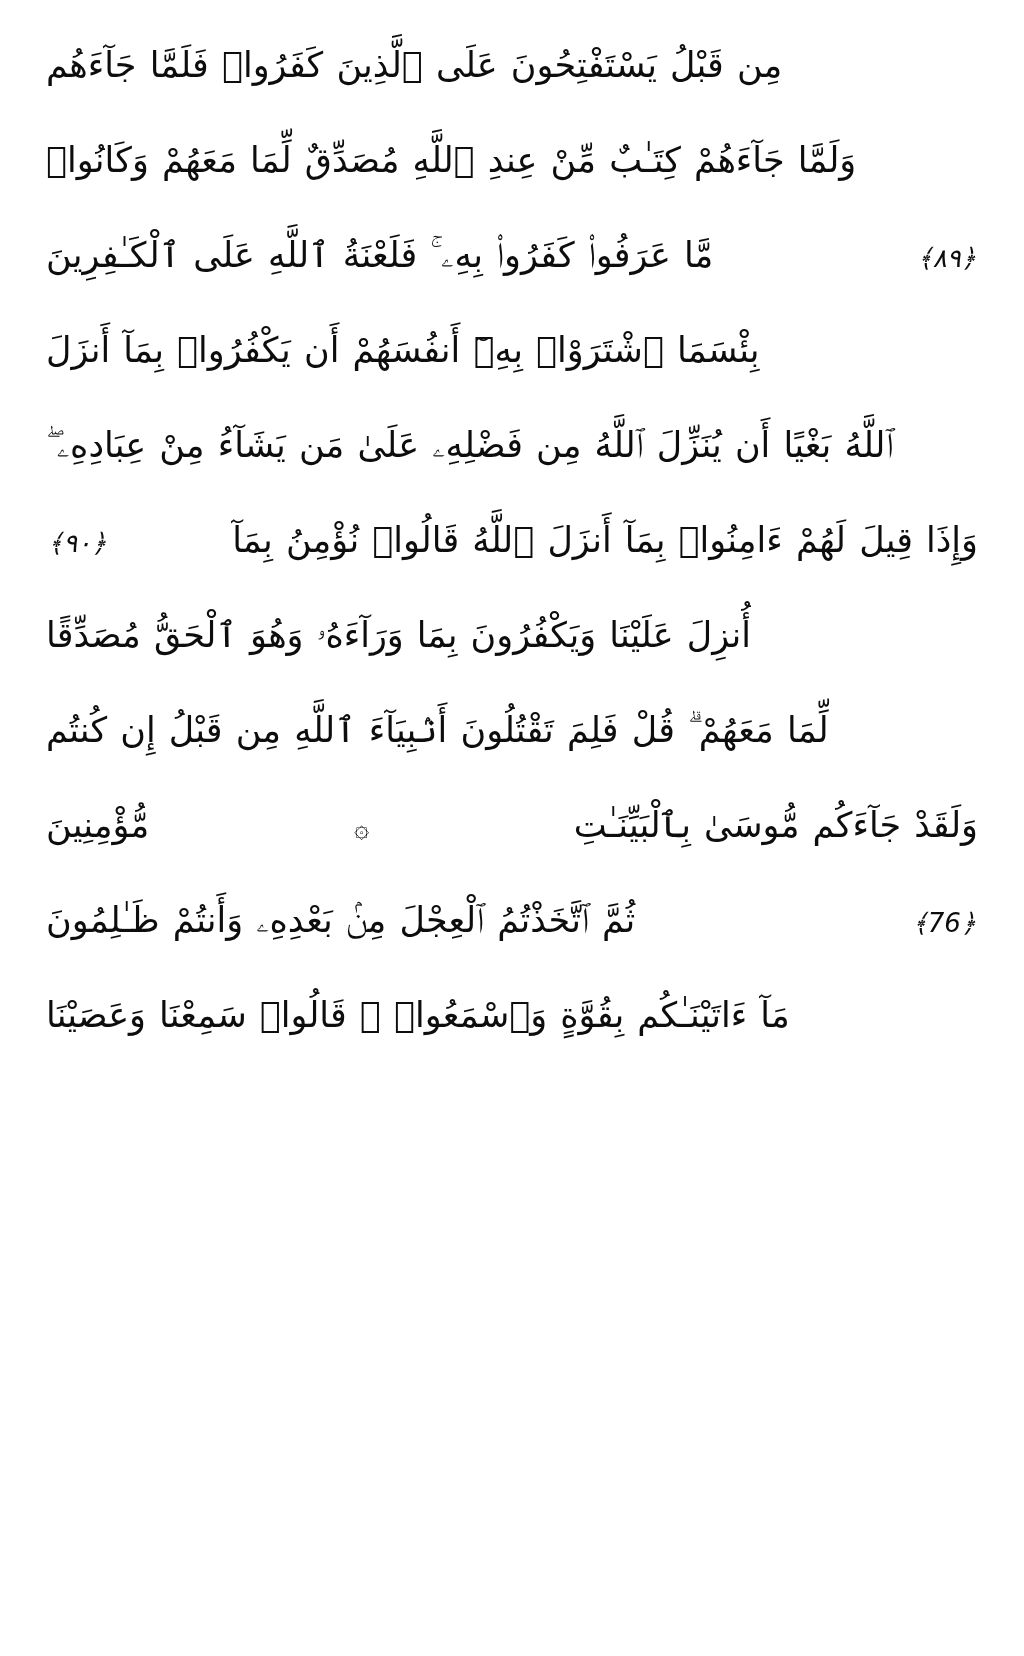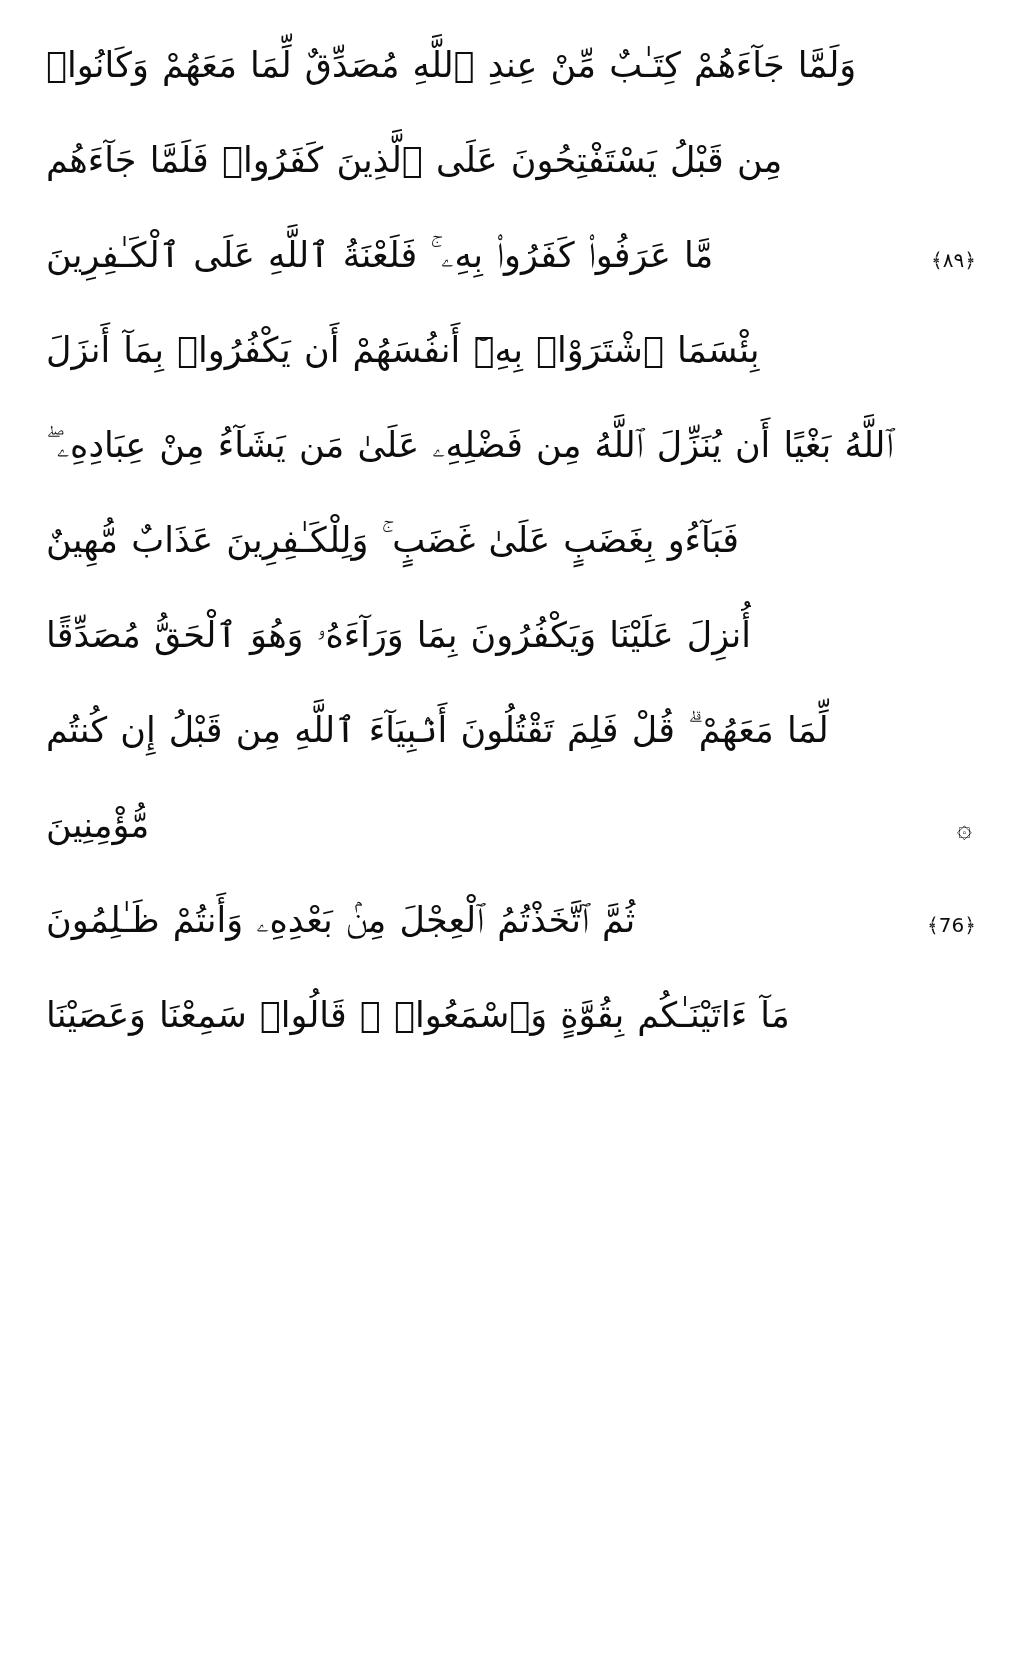--- a/index.html
+++ b/index.html
@@ -49,74 +49,77 @@
   .line > .run {
     display: inline-block;
   }
   .line.stretch {
     display: flex;
     flex-direction: row-reverse;
     justify-content: space-between;
     align-items: baseline;
   }
   .ayah-mark {
-    font-size: 20px;
+    font-size: 26px;
     vertical-align: middle;
     padding: 0 2px;
+    font-style: italic;
   }
   .sajda-mark {
     font-size: 26px;
     vertical-align: middle;
     padding: 0 6px;
   }
 </style>
 </head>
 <body>
 
 <div class="page">
 
   <div class="mushaf-text">
 
     <div class="line stretch">
-      <span class="run">وَلَمَّا جَآءَهُمْ كِتَـٰبٌ مِّنْ عِندِ ٱللَّهِ مُصَدِّقٌ لِّمَا مَعَهُمْ وَكَانُوا۟</span>
+      <span class="run">مِن قَبْلُ يَسْتَفْتِحُونَ عَلَى ٱلَّذِينَ كَفَرُوا۟ فَلَمَّا جَآءَهُم</span>
     </div>
 
     <div class="line stretch">
-      <span class="run">مِن قَبْلُ يَسْتَفْتِحُونَ عَلَى ٱلَّذِينَ كَفَرُوا۟ فَلَمَّا جَآءَهُم</span>
+      <span class="run">وَلَمَّا جَآءَهُمْ كِتَـٰبٌ مِّنْ عِندِ ٱللَّهِ مُصَدِّقٌ لِّمَا مَعَهُمْ وَكَانُوا۟</span>
     </div>
 
     <div class="line stretch">
       <span class="run">مَّا عَرَفُوا۟ كَفَرُوا۟ بِهِۦ ۚ فَلَعْنَةُ ٱللَّهِ عَلَى ٱلْكَـٰفِرِينَ</span>
       <span class="run ayah-mark">﴿٨٩﴾</span>
     </div>
 
     <div class="line stretch">
       <span class="run">بِئْسَمَا ٱشْتَرَوْا۟ بِهِۦٓ أَنفُسَهُمْ أَن يَكْفُرُوا۟ بِمَآ أَنزَلَ</span>
     </div>
 
     <div class="line stretch">
       <span class="run">ٱللَّهُ بَغْيًا أَن يُنَزِّلَ ٱللَّهُ مِن فَضْلِهِۦ عَلَىٰ مَن يَشَآءُ مِنْ عِبَادِهِۦ ۖ</span>
     </div>
 
+
     <div class="line stretch">
-      <span class="run">فَبَآءُو بِغَضَبٍ عَلَىٰ غَضَبٍ ۚ وَلِلْكَـٰفِرِينَ عَذَابٌ مُّهِينٌ</span>
+      <span class="run ayah-mark">﴿٩٠﴾</span>
+      <span class="run">وَإِذَا قِيلَ لَهُمْ ءَامِنُوا۟ بِمَآ أَنزَلَ ٱللَّهُ قَالُوا۟ نُؤْمِنُ بِمَآ</span>
     </div>
-
 
     <div class="line stretch">
       <span class="run">أُنزِلَ عَلَيْنَا وَيَكْفُرُونَ بِمَا وَرَآءَهُۥ وَهُوَ ٱلْحَقُّ مُصَدِّقًا</span>
     </div>
 
     <div class="line stretch">
       <span class="run">لِّمَا مَعَهُمْ ۗ قُلْ فَلِمَ تَقْتُلُونَ أَنۢبِيَآءَ ٱللَّهِ مِن قَبْلُ إِن كُنتُم</span>
     </div>
 
     <div class="line stretch">
       <span class="run">مُّؤْمِنِينَ</span>
       <span class="run sajda-mark">۞</span>
+      <span class="run">وَلَقَدْ جَآءَكُم مُّوسَىٰ بِٱلْبَيِّنَـٰتِ</span>
     </div>
 
     <div class="line stretch">
       <span class="run">ثُمَّ ٱتَّخَذْتُمُ ٱلْعِجْلَ مِنۢ بَعْدِهِۦ وَأَنتُمْ ظَـٰلِمُونَ</span>
       <span class="run ayah-mark">﴿76﴾</span>
     </div>
 
 
     <div class="line stretch">
       <span class="run">مَآ ءَاتَيْنَـٰكُم بِقُوَّةٍ وَٱسْمَعُوا۟ ۖ قَالُوا۟ سَمِعْنَا وَعَصَيْنَا</span>

